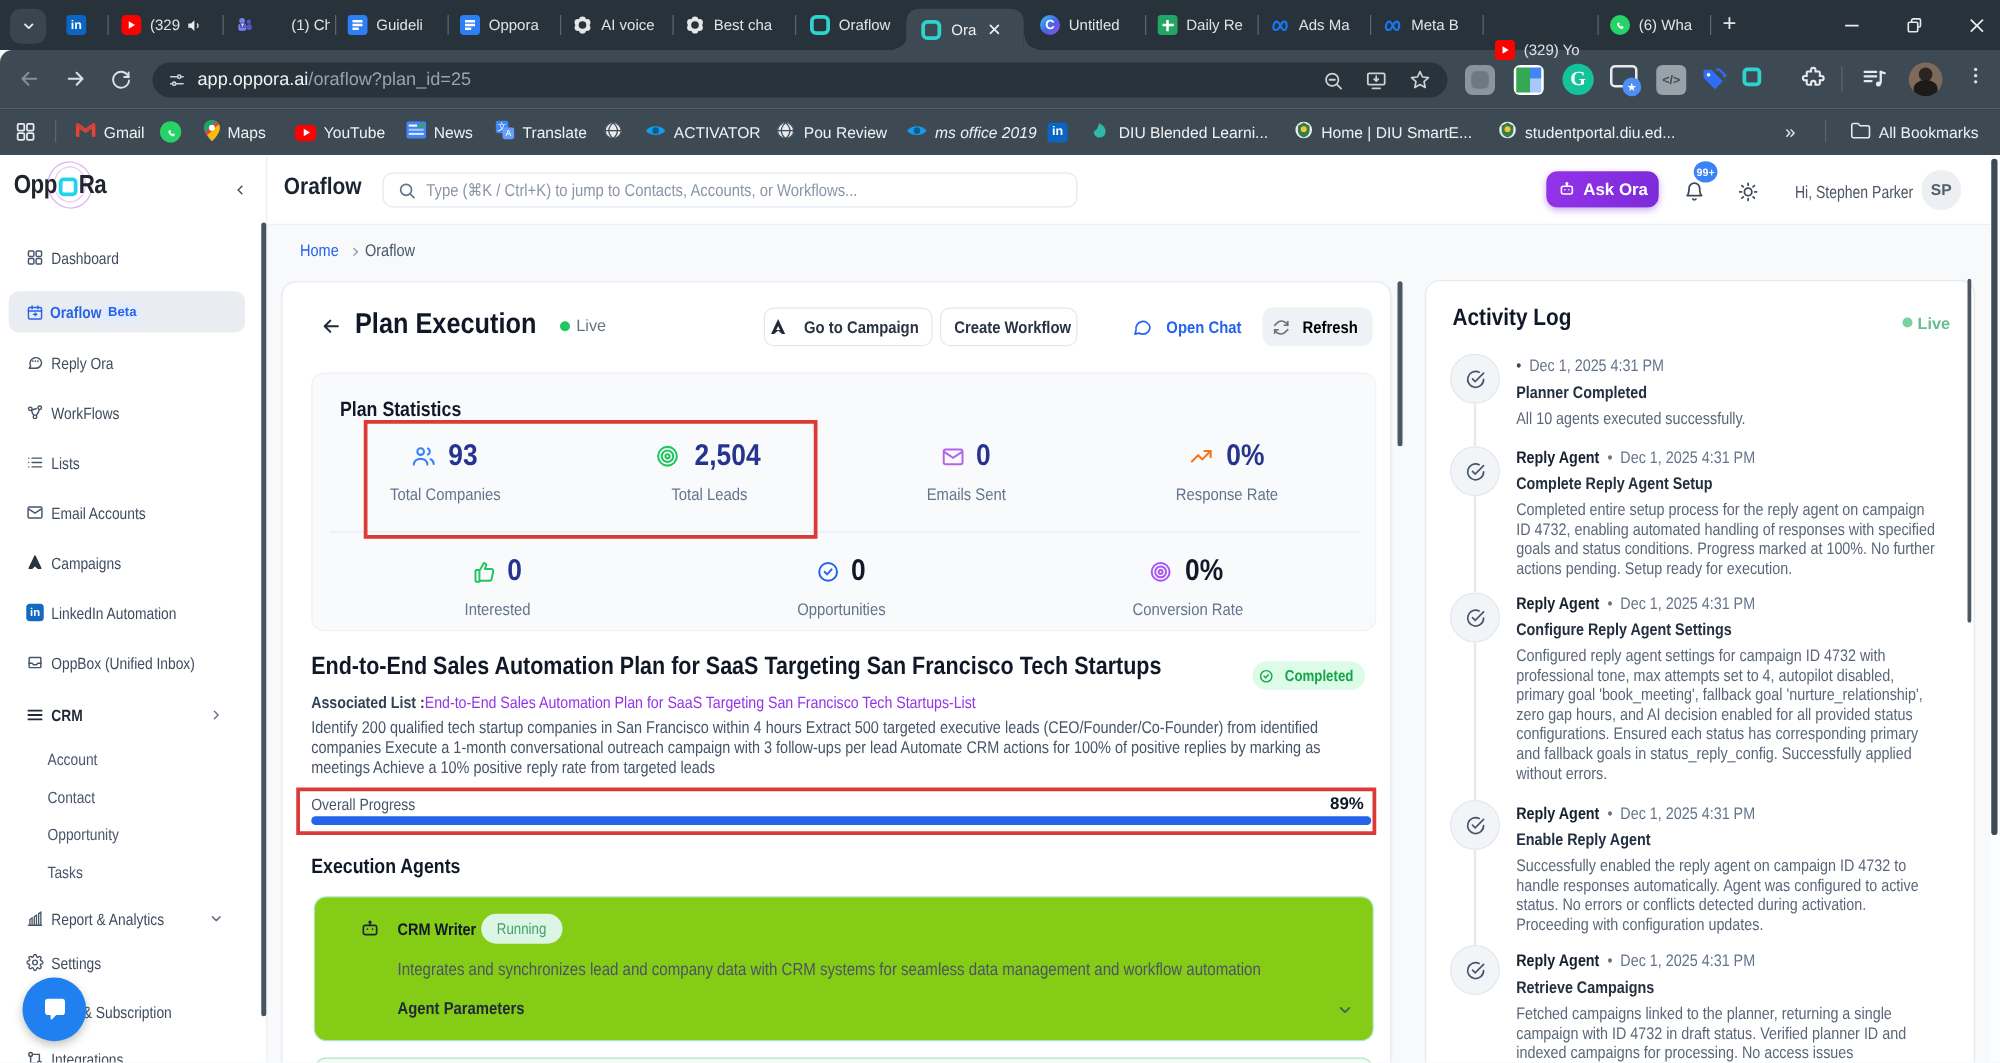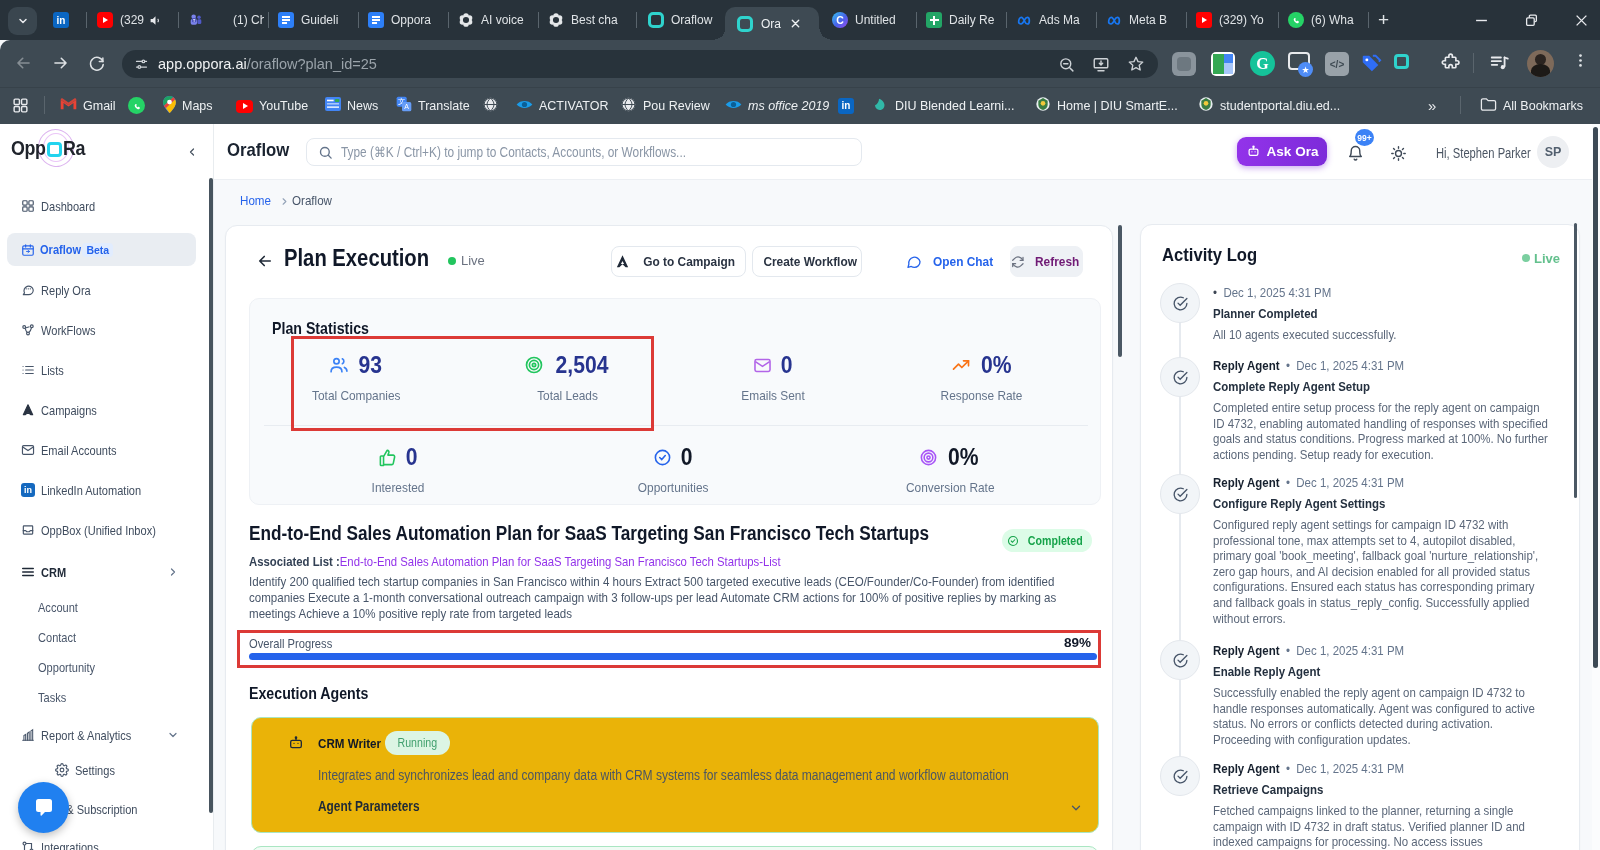--- a/index.html
+++ b/index.html
@@ -186,21 +186,21 @@
     <span>Ads Ma</span>
   </div>
   <div class="tabsep" style="left:1096px;"></div>
   <div class="tab" style="left:1106px;width:72px;">
     <div class="favi meta"><svg width="16" height="16" viewBox="0 0 24 24" fill="none" stroke="#1877f2" stroke-width="2.6" stroke-linecap="round">
           <path d="M4 15c0-3.5 1.8-7 4-7s3.6 3 5 6 2.6 4 4 4 3-2 3-5-1.4-5-3-5-2.8 1.4-4.3 4.2C11.3 15 9.8 18 7.5 18 5.5 18 4 16.8 4 15z"></path>
         </svg></div>
     <span>Meta B</span>
   </div>
   <div class="tabsep" style="left:1186px;"></div>
-  <div class="tab" style="left:1196px;width:76px;">
+  <div class="tab" style="left:1196px;width:76px;margin-top:20px;">
     <div class="favi" style="background:#ff0000;display:flex;align-items:center;justify-content:center;">
       <div style="width:0;height:0;border-left:5px solid #fff;border-top:3.5px solid transparent;border-bottom:3.5px solid transparent;margin-left:1px;"></div>
     </div>
     <span>(329) Yo</span>
   </div>
   <div class="tabsep" style="left:1278px;"></div>
   <div class="tab" style="left:1288px;width:74px;">
     <div class="favi" style="background:#25d366;border-radius:50%;display:flex;align-items:center;justify-content:center;">
       <svg width="10" height="10" viewBox="0 0 24 24" fill="#fff">
           <path d="M6.6 4.2c-.5-.5-1.3-.5-1.8 0l-1 1C2.6 6.4 3 9.3 6 12.3s5.9 3.4 7.1 2.2l1-1c.5-.5.5-1.3 0-1.8l-1.7-1.7c-.4-.4-1-.4-1.4 0l-.6.6c-.5.5-1.6 0-2.6-1s-1.5-2.1-1-2.6l.6-.6c.4-.4.4-1 0-1.4L6.6 4.2z" transform="translate(3 3) scale(1.1)"></path>
@@ -456,31 +456,31 @@
           </svg>
           <span class="t">WorkFlows</span>
         </div>
       <div class="navitem">
           <svg width="14" height="14" viewBox="0 0 24 24" fill="none" stroke="#475569" stroke-width="2" stroke-linecap="round">
             <path d="M8 6h13M8 12h13M8 18h13M3.5 6h.01M3.5 12h.01M3.5 18h.01"></path>
           </svg>
           <span class="t">Lists</span>
         </div>
       <div class="navitem">
-          <svg width="14" height="14" viewBox="0 0 24 24" fill="none" stroke="#2a3342" stroke-width="2" stroke-linejoin="round">
-            <path d="M12 3L4 20h3.5l4.5-4 4.5 4H20L12 3z" fill="#2a3342"></path>
-          </svg>
-          <span class="t">Campaigns</span>
-        </div>
-      <div class="navitem">
           <svg width="14" height="14" viewBox="0 0 24 24" fill="none" stroke="#475569" stroke-width="2">
             <rect x="2.5" y="4.5" width="19" height="15" rx="2"></rect>
             <path d="M3 7l9 6 9-6"></path>
           </svg>
           <span class="t">Email Accounts</span>
+        </div>
+      <div class="navitem">
+          <svg width="14" height="14" viewBox="0 0 24 24" fill="none" stroke="#2a3342" stroke-width="2" stroke-linejoin="round">
+            <path d="M12 3L4 20h3.5l4.5-4 4.5 4H20L12 3z" fill="#2a3342"></path>
+          </svg>
+          <span class="t">Campaigns</span>
         </div>
       <div class="navitem">
           <span style="display:inline-flex;width:14px;height:14px;background:#1569bf;border-radius:3px;color:#fff;font-size:9px;font-weight:bold;align-items:center;justify-content:center;margin-right:6px;">in</span>
           <span class="t">LinkedIn Automation</span>
         </div>
       <div class="navitem">
           <svg width="14" height="14" viewBox="0 0 24 24" fill="none" stroke="#475569" stroke-width="2" stroke-linejoin="round">
             <path d="M21 13H16l-2 2h-4l-2-2H3"></path>
             <path d="M5 5h14a1 1 0 011 1v12a1 1 0 01-1 1H5a1 1 0 01-1-1V6a1 1 0 011-1z"></path>
           </svg>
@@ -510,21 +510,21 @@
       <div class="navitem" style="height:40px;margin-top:3px;">
           <svg width="14" height="14" viewBox="0 0 24 24" fill="none" stroke="#475569" stroke-width="2" stroke-linecap="round">
             <path d="M3 21h18"></path>
             <path d="M5 21V13l3-2v10M11 21V9l3-2v14M17 21V5l3-2v18" stroke-width="1.8"></path>
           </svg>
           <span class="t">Report &amp; Analytics</span>
         <svg style="margin-left:auto;margin-right:30px;" width="12" height="12" viewBox="0 0 24 24" fill="none" stroke="#64748b" stroke-width="2.4" stroke-linecap="round" stroke-linejoin="round">
             <path d="M6 9l6 6 6-6"></path>
           </svg>
       </div>
-      <div class="navitem" style="height:30px;margin-left:34px;">
+      <div class="navitem" style="height:30px;">
           <svg width="14" height="14" viewBox="0 0 24 24" fill="none" stroke="#475569" stroke-width="1.9">
             <circle cx="12" cy="12" r="3.2"></circle>
             <path d="M19.4 15a1.7 1.7 0 00.34 1.87l.06.06a2 2 0 11-2.83 2.83l-.06-.06a1.7 1.7 0 00-1.87-.34 1.7 1.7 0 00-1 1.55V21a2 2 0 11-4 0v-.09A1.7 1.7 0 009 19.36a1.7 1.7 0 00-1.87.34l-.06.06a2 2 0 11-2.83-2.83l.06-.06a1.7 1.7 0 00.34-1.87 1.7 1.7 0 00-1.55-1H3a2 2 0 110-4h.09A1.7 1.7 0 004.64 9a1.7 1.7 0 00-.34-1.87l-.06-.06a2 2 0 112.83-2.83l.06.06a1.7 1.7 0 001.87.34H9a1.7 1.7 0 001-1.55V3a2 2 0 114 0v.09a1.7 1.7 0 001 1.55 1.7 1.7 0 001.87-.34l.06-.06a2 2 0 112.83 2.83l-.06.06a1.7 1.7 0 00-.34 1.87V9a1.7 1.7 0 001.55 1H21a2 2 0 110 4h-.09a1.7 1.7 0 00-1.51 1z"></path>
           </svg>
           <span class="t">Settings</span>
         </div>
       <div class="navitem" style="height:32px;margin-top:8px;">
           <svg width="14" height="14" viewBox="0 0 24 24" fill="none" stroke="#475569" stroke-width="2">
             <rect x="3" y="7" width="18" height="13" rx="2"></rect>
             <path d="M8 7V5a2 2 0 012-2h4a2 2 0 012 2v2"></path>
@@ -607,21 +607,21 @@
           <path d="M8.5 7.5c3 1.5 5 4 7 8M6 8.6V14a4 4 0 004 4h5.3"></path>
         </svg>
         <span class="sxc">Create Workflow</span>
     </div>
     <div class="abs" style="left:680px;top:20px;height:31px;display:flex;align-items:center;color:#2563eb;font-size:13.5px;font-weight:bold;">
       <svg style="margin-right:7px;" width="16" height="16" viewBox="0 0 24 24" fill="none" stroke="#2563eb" stroke-width="2" stroke-linejoin="round">
           <path d="M21 11.5a8.5 8.5 0 01-8.5 8.5c-1.7 0-3.3-.5-4.6-1.3L3 20l1.3-4.9A8.5 8.5 0 1121 11.5z"></path>
         </svg>
         <span class="sxc">Open Chat</span>
     </div>
-    <div class="btn" style="position:absolute;left:784px;top:20px;width:73px;background:#eef1f5;border-color:#eef1f5;color:#701a75;">
+    <div class="btn" style="position:absolute;left:784px;top:20px;width:88px;background:#eef1f5;border-color:#eef1f5;color:#000000;">
       <svg style="margin-right:7px;" width="14" height="14" viewBox="0 0 24 24" fill="none" stroke="#6b7280" stroke-width="2.2" stroke-linecap="round">
           <path d="M21 4v5h-5M3 20v-5h5"></path>
           <path d="M20.5 9a8.5 8.5 0 00-14-3.4L3 9M3.5 15a8.5 8.5 0 0014 3.4L21 15"></path>
         </svg>
         <span class="sxc">Refresh</span>
     </div>
 
     <div class="abs" style="left:23px;top:72px;width:852px;height:207px;background:#f8fafc;border:1px solid #eef1f5;border-radius:10px;">
       <span class="sx" style="position:absolute;left:22px;top:20px;font-size:16.5px;font-weight:bold;color:#101828;">Plan Statistics</span>
 
@@ -712,21 +712,21 @@
     <div class="abs" style="left:23px;top:328px;font-size:13.2px;">
       <span class="sx"><b style="color:#334155;">Associated List :</b><span style="color:#9333ea;">End-to-End Sales Automation Plan for SaaS Targeting San Francisco Tech Startups-List</span></span>
     </div>
     <div class="abs" style="left:23px;top:348px;width:840px;font-size:13.6px;color:#475569;line-height:16.2px;"><i class="L">Identify 200 qualified tech startup companies in San Francisco within 4 hours Extract 500 targeted executive leads (CEO/Founder/Co-Founder) from identified</i><br><i class="L">companies Execute a 1-month conversational outreach campaign with 3 follow-ups per lead Automate CRM actions for 100% of positive replies by marking as</i><br><i class="L">meetings Achieve a 10% positive reply rate from targeted leads</i></div>
 
     <span class="sx" style="position:absolute;left:23px;top:410px;font-size:13px;color:#475569;">Overall Progress</span>
     <span style="position:absolute;left:838px;top:409px;font-size:13.5px;font-weight:bold;color:#101828;">89%</span>
     <div class="abs" style="left:23px;top:427px;width:848px;height:7px;background:#2563eb;border-radius:4px;"></div>
 
     <span class="sx" style="position:absolute;left:23px;top:458px;font-size:16.5px;font-weight:bold;color:#101828;">Execution Agents</span>
-    <div class="abs" style="left:25px;top:491px;width:848px;height:116px;background:#eab308;border:1.5px solid #a9e6c2;border-radius:10px;">
+    <div class="abs" style="left:25px;top:491px;width:848px;height:116px;background:#84cc16;border:1.5px solid #a9e6c2;border-radius:10px;">
       <svg class="abs" style="left:36px;top:17px;" width="16" height="16" viewBox="0 0 24 24" fill="none" stroke="#1f2937" stroke-width="2">
           <rect x="4" y="8" width="16" height="11" rx="2.5"></rect>
           <path d="M12 8V5M9 12.5h.01M15 12.5h.01" stroke-linecap="round"></path>
           <circle cx="12" cy="4" r="1" fill="#1f2937"></circle>
         </svg>
       <span class="sx" style="position:absolute;left:66px;top:18px;font-size:13.5px;font-weight:bold;color:#111827;">CRM Writer</span>
       <div class="abs" style="left:133px;top:13px;height:24px;padding:0 9px;background:#dcf5e4;border-radius:12px;display:flex;align-items:center;color:#41a06e;font-size:12.5px;">
           <span class="sxc" style="transform:scaleX(.85);">Running</span>
         </div>
       <span class="sx" style="position:absolute;left:66px;top:49px;font-size:14px;color:#4b5563;">Integrates and synchronizes lead and company data with CRM systems for seamless data management and workflow automation</span>

